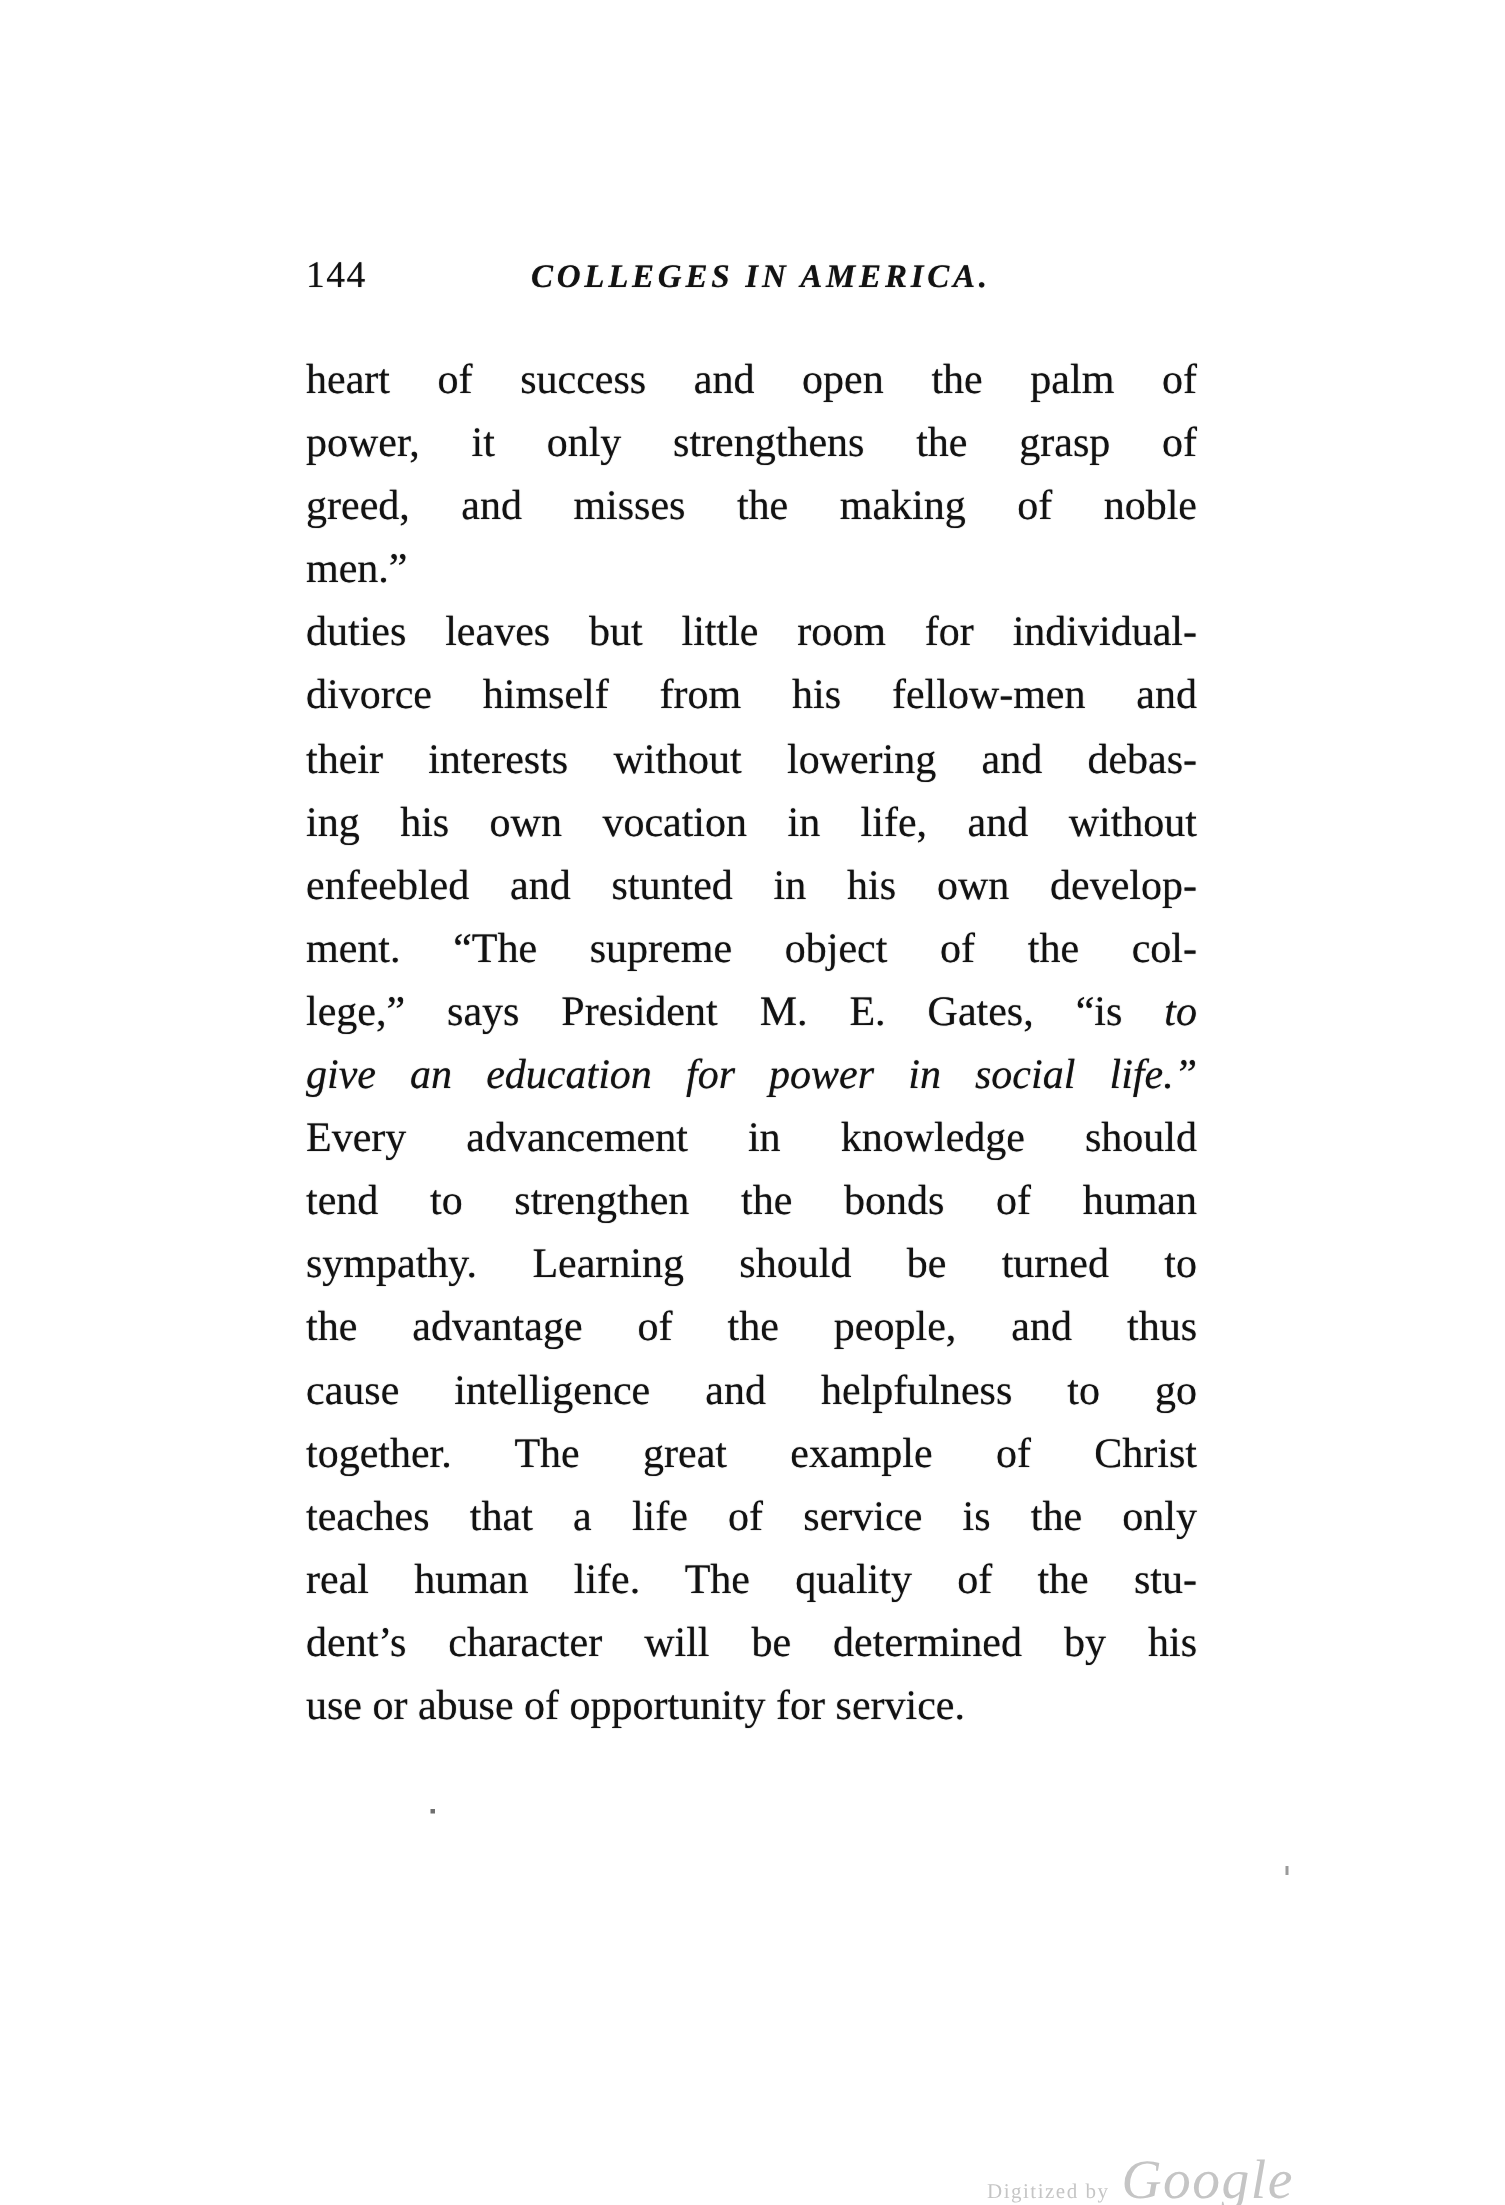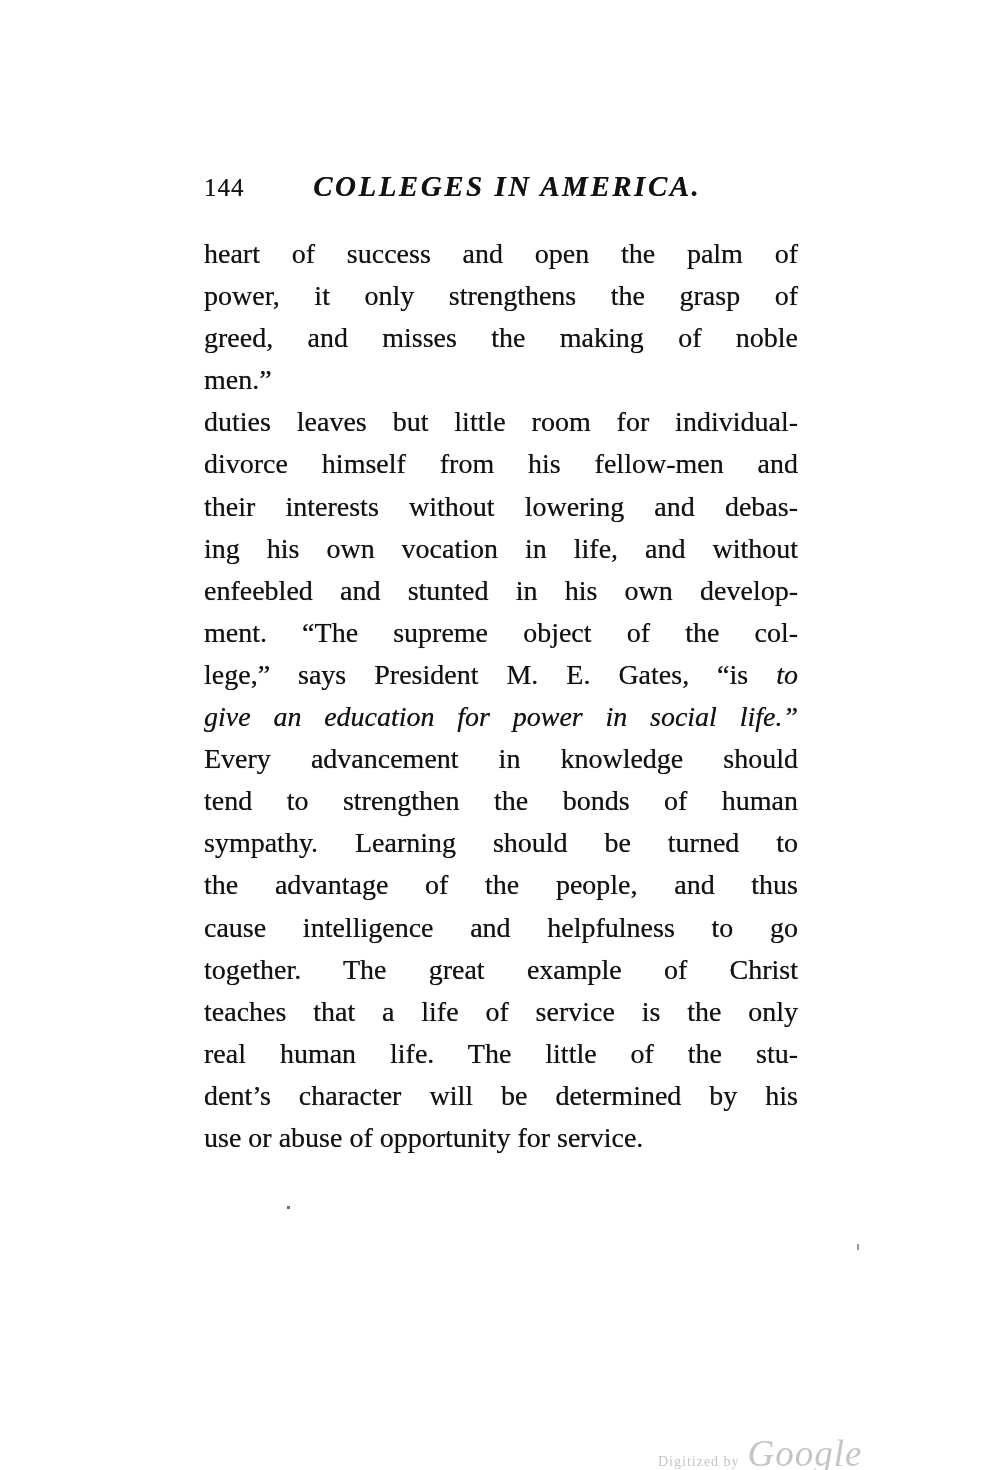--- a/index.html
+++ b/index.html
@@ -31,21 +31,21 @@
     letter-spacing: 1px;
     font-weight: normal;
     text-shadow: 0 0 0.6px rgba(0,0,0,0.6);
   }
   .head-title {
     flex: 1;
     text-align: center;
     padding-right: 28px;
     font-style: italic;
     font-weight: bold;
-    font-size: 29px;
+    font-size: 22px;
     letter-spacing: 2.5px;
     text-shadow: 0 0 0.6px rgba(0,0,0,0.6);
     white-space: nowrap;
   }
   
   .body-text {
     position: absolute;
     left: 204px;
     top: 233px;
     width: 594px;
@@ -119,21 +119,21 @@
       <div class="line justify"><span>ment.  “The supreme object of the col-</span></div>
       <div class="line justify"><span>lege,” says President M. E. Gates, “is </span><i>to</i></div>
       <div class="line justify"><i>give an education for power in social life.”</i></div>
       <div class="line justify"><span>Every advancement in knowledge should</span></div>
       <div class="line justify"><span>tend to strengthen the bonds of human</span></div>
       <div class="line justify"><span>sympathy.  Learning should be turned to</span></div>
       <div class="line justify"><span>the advantage of the people, and thus</span></div>
       <div class="line justify"><span>cause intelligence and helpfulness to go</span></div>
       <div class="line justify"><span>together.  The great example of Christ</span></div>
       <div class="line justify"><span>teaches that a life of service is the only</span></div>
-      <div class="line justify"><span>real human life.  The little of the stu-</span></div>
+      <div class="line justify"><span>real human life.  The quality of the stu-</span></div>
       <div class="line justify"><span>dent’s character will be determined by his</span></div>
       <div class="line"><span>use or abuse of opportunity for service.</span></div>
     </div>
 
   <div class="speck speck-a"></div>
   <div class="speck speck-b"></div>
 
   <div class="watermark">
     <span class="wm-prefix">Digitized by</span>
     <span class="wm-brand">Google</span>

